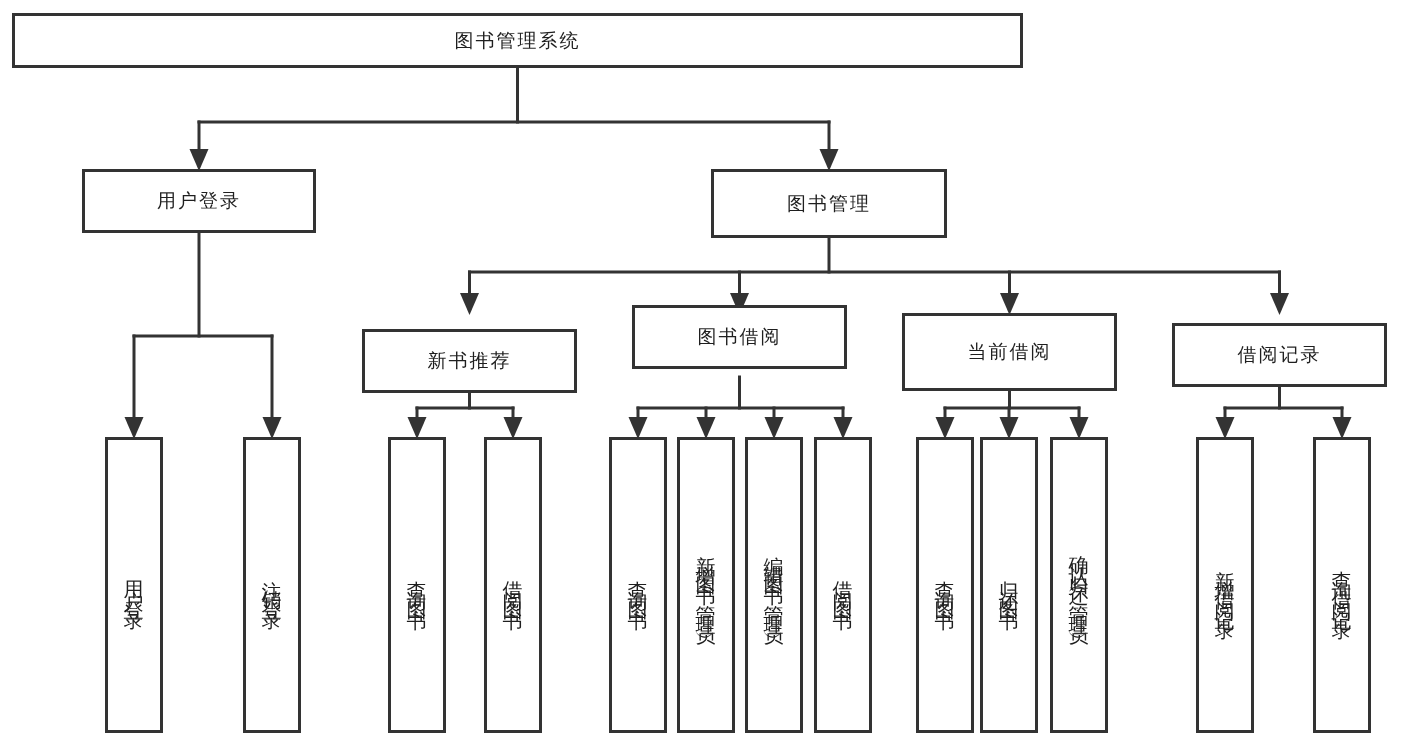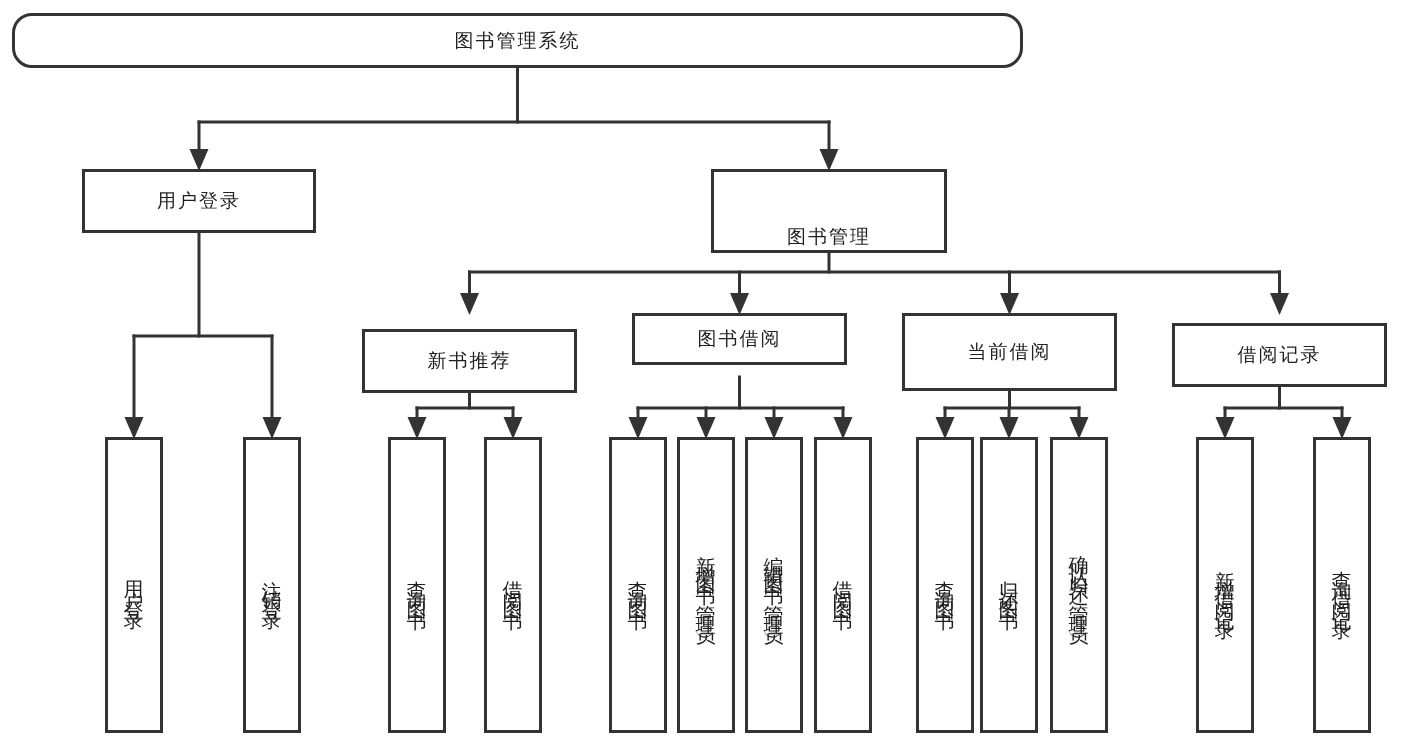--- a/index.html
+++ b/index.html
@@ -110,33 +110,33 @@
       <line x1="1079" y1="408" x2="1079" y2="423" stroke="#333333" stroke-width="3" stroke-linecap="square"></line>
       <polygon points="1069.5,417 1088.5,417 1079,439" fill="#333333"></polygon>
       <line x1="1279.5" y1="377" x2="1279.5" y2="408" stroke="#333333" stroke-width="3" stroke-linecap="square"></line>
       <line x1="1225" y1="408" x2="1342" y2="408" stroke="#333333" stroke-width="3" stroke-linecap="square"></line>
       <line x1="1225" y1="408" x2="1225" y2="423" stroke="#333333" stroke-width="3" stroke-linecap="square"></line>
       <polygon points="1215.5,417 1234.5,417 1225,439" fill="#333333"></polygon>
       <line x1="1342" y1="408" x2="1342" y2="423" stroke="#333333" stroke-width="3" stroke-linecap="square"></line>
       <polygon points="1332.5,417 1351.5,417 1342,439" fill="#333333"></polygon>
     </svg>
   <div id="nodes-container">
-      <div class="node" style="left: 12px; top: 13px; width: 1011px; height: 55px; border-radius: 20px;">
+      <div class="node" style="left: 12px; top: 13px; width: 1011px; height: 55px;">
         <span class="label">图书管理系统</span>
       </div>
       <div class="node" style="left: 82px; top: 169px; width: 234px; height: 64px;">
         <span class="label">用户登录</span>
       </div>
-      <div class="node" style="left: 711px; top: 169px; width: 236px; height: 84px; align-items: flex-end;">
+      <div class="node" style="left: 711px; top: 169px; width: 236px; height: 69px;">
         <span class="label">图书管理</span>
       </div>
       <div class="node" style="left: 362px; top: 329px; width: 215px; height: 64px;">
         <span class="label">新书推荐</span>
       </div>
-      <div class="node" style="left: 632px; top: 313px; width: 215px; height: 52px;">
+      <div class="node" style="left: 632px; top: 305px; width: 215px; height: 64px;">
         <span class="label">图书借阅</span>
       </div>
       <div class="node" style="left: 902px; top: 313px; width: 215px; height: 78px;">
         <span class="label">当前借阅</span>
       </div>
       <div class="node" style="left: 1172px; top: 323px; width: 215px; height: 64px;">
         <span class="label">借阅记录</span>
       </div>
       <div class="node vertical" style="left: 105px; top: 437px; width: 58px; height: 296px;">
         <span class="label">用户登录</span>

